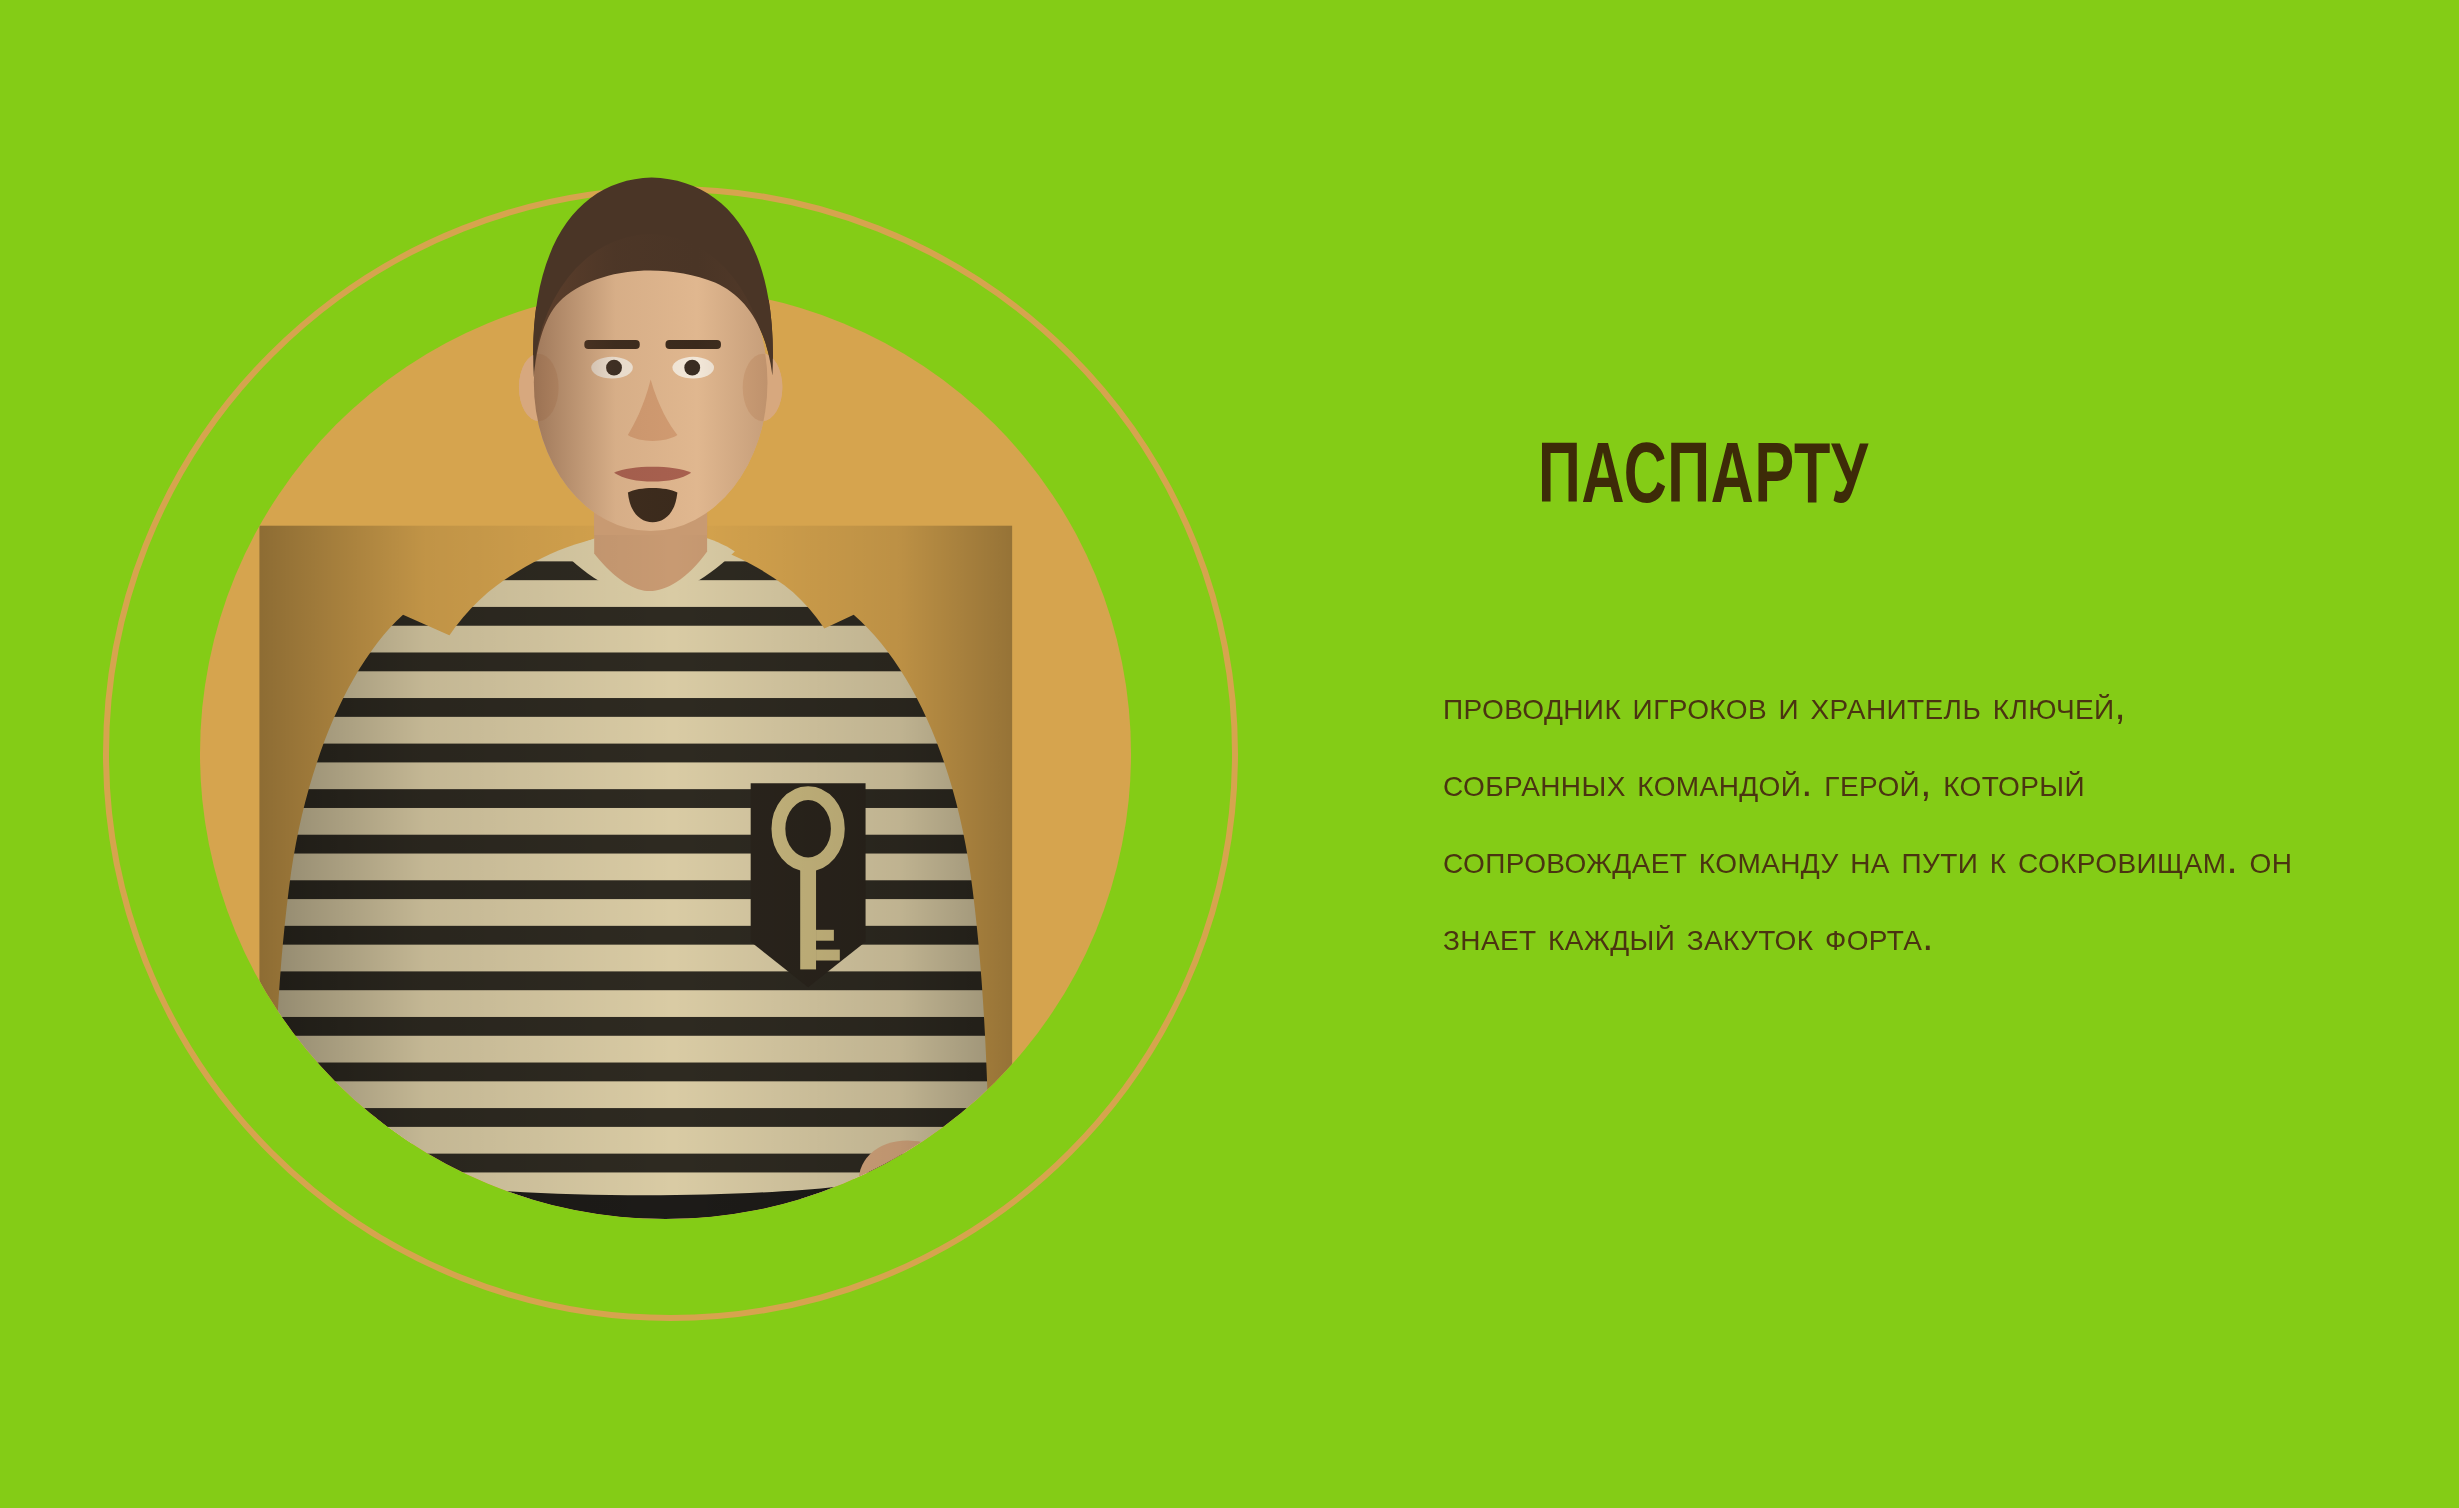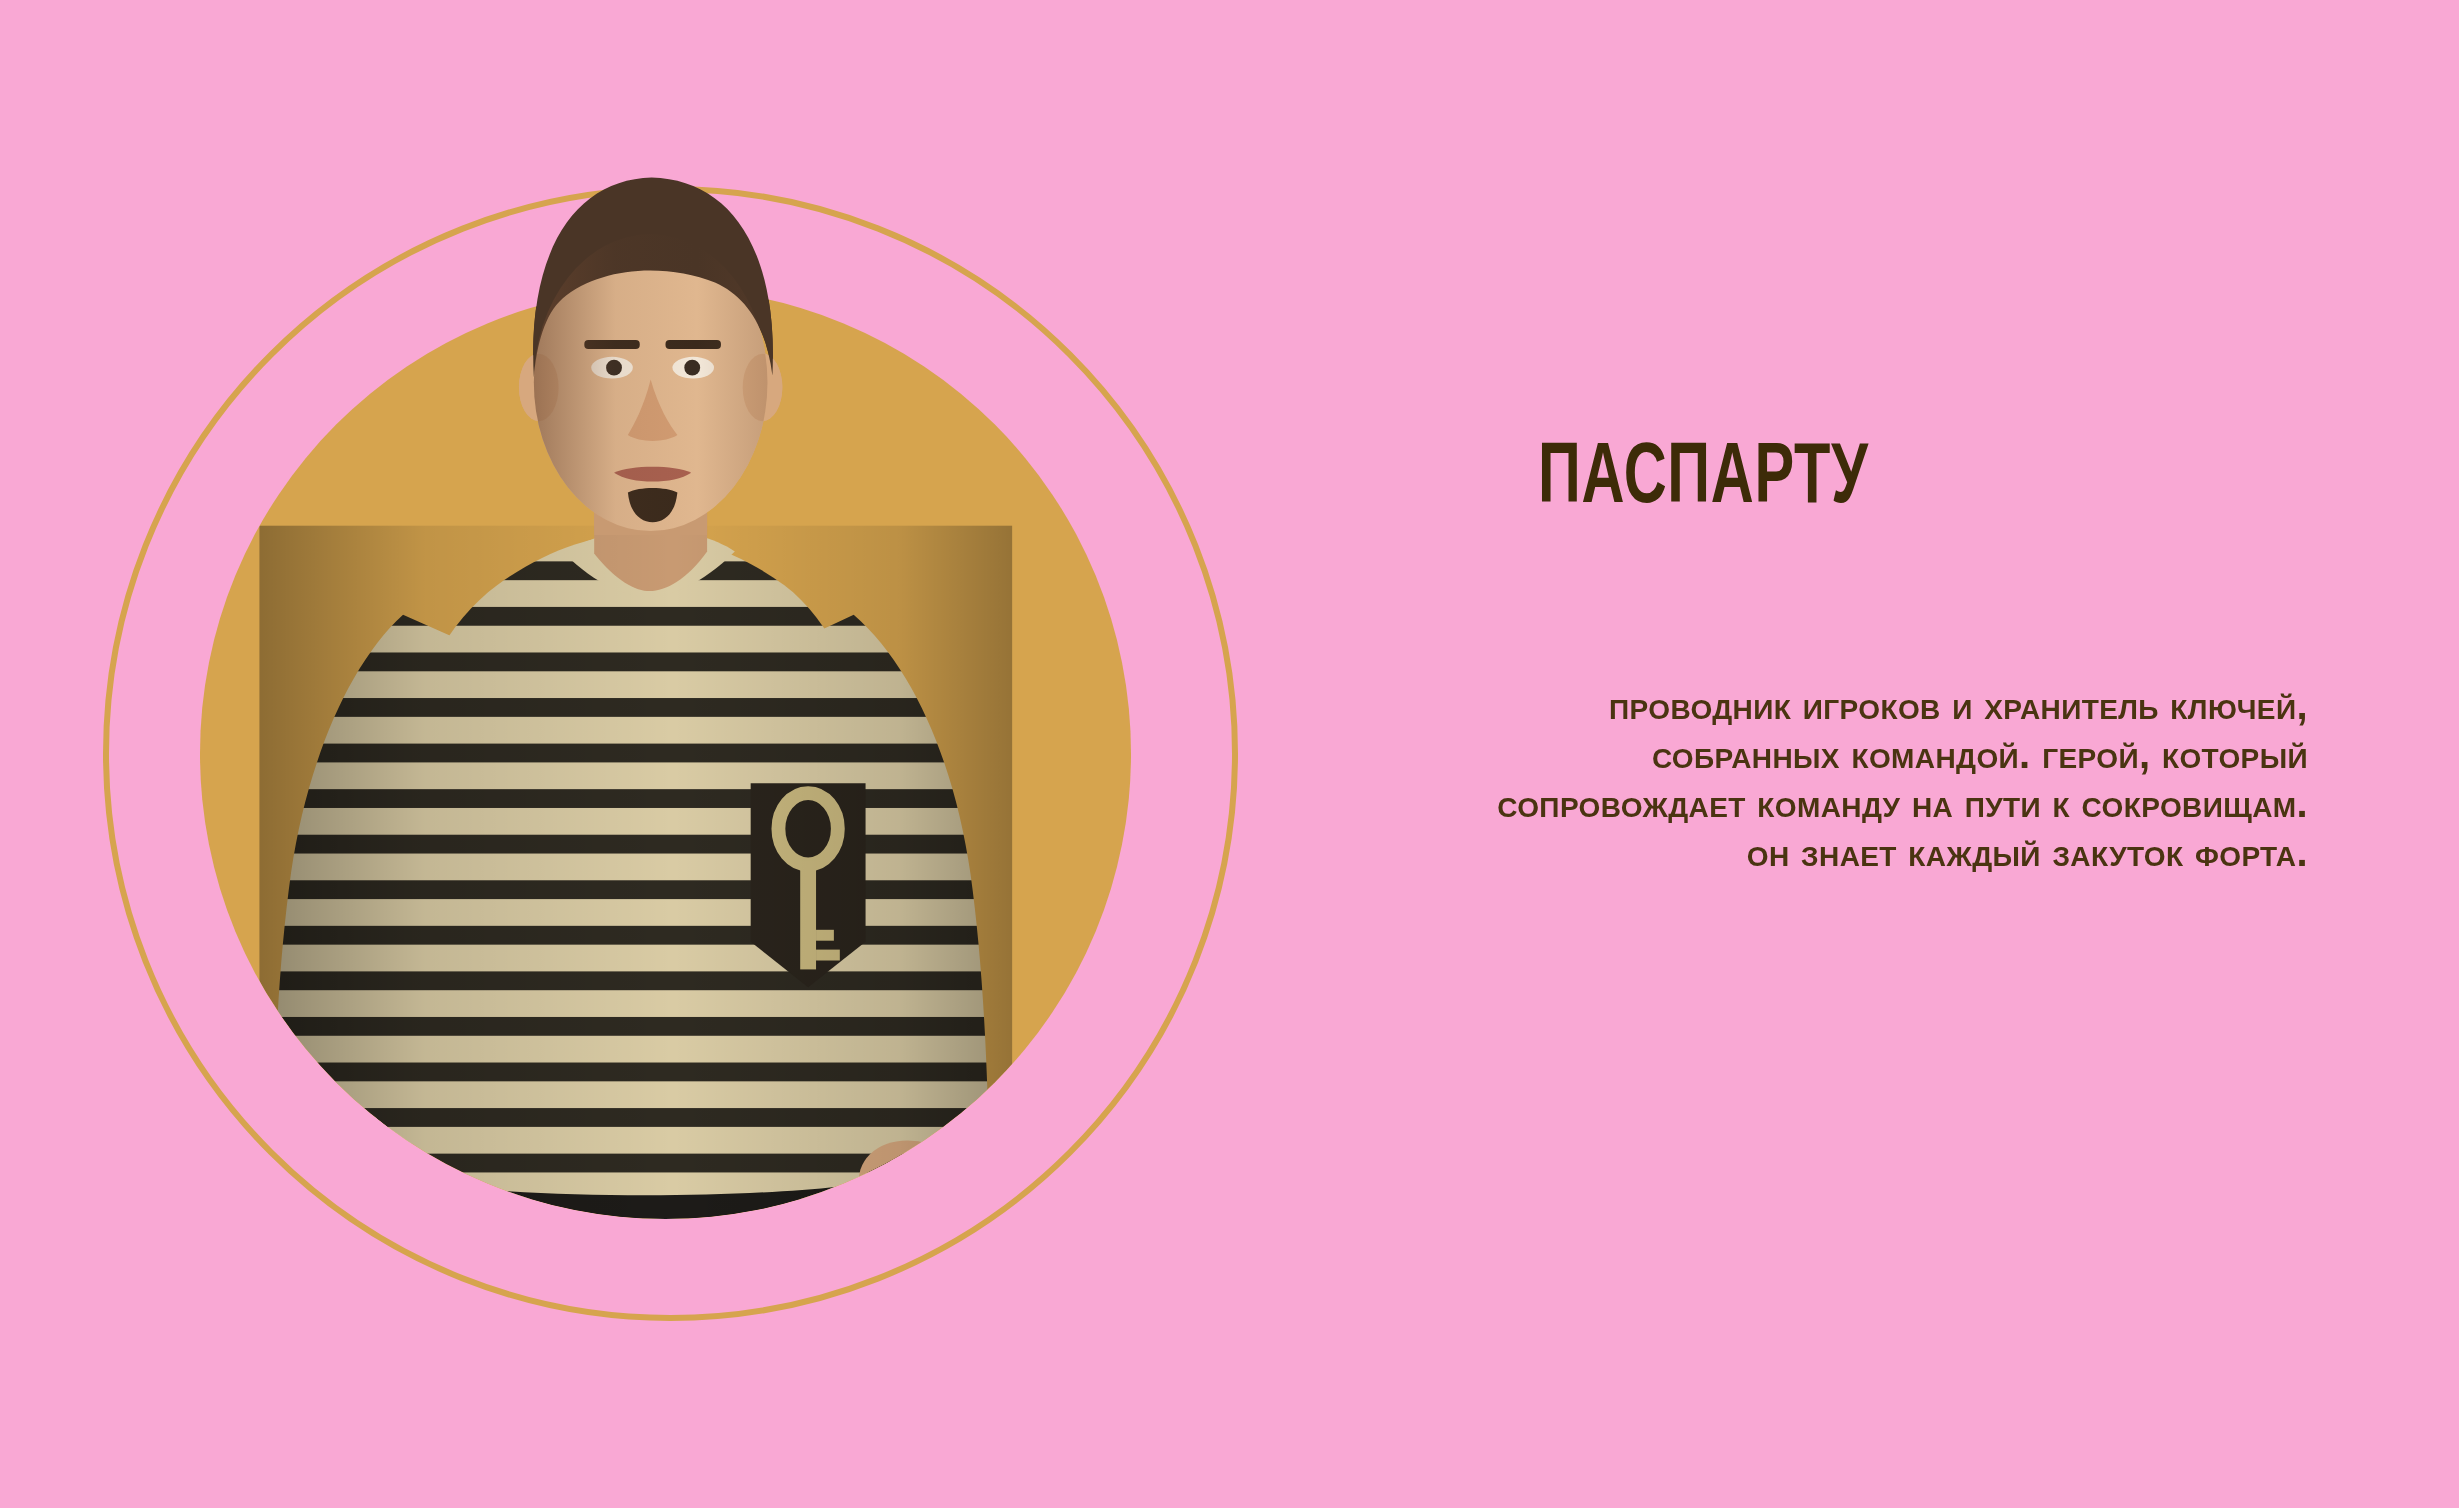--- a/index.html
+++ b/index.html
@@ -8,23 +8,22 @@
     padding: 0;
     background: #F4F3DE;
   }
   body {
     font-family: "Liberation Sans", sans-serif;
   }
   #slide {
     position: relative;
     width: 2459px;
     height: 1509px;
-    background: #f9a8d4;
+    background: #84cc16;
     overflow: hidden;
-    text-align: right;
   }
 
   
   #portrait-block {
     position: absolute;
     left: 0px;
     top: 0px;
     width: 1366px;
     height: 1509px;
   }
@@ -89,25 +88,25 @@
     color: #3D2B08;
     transform: scaleX(0.70);
     transform-origin: left top;
     white-space: nowrap;
   }
   #description {
     position: absolute;
     left: 3px;
     top: 667px;
     width: 851px;
-    margin: 14px;
+    margin: 0;
     font-family: "Liberation Sans", sans-serif;
     font-size: 40px;
-    line-height: 49px;
-    font-weight: 700;
+    line-height: 77px;
+    font-weight: 400;
     letter-spacing: 0.4px;
     color: #4A3411;
     font-variant-caps: small-caps;
     text-transform: lowercase;
   }
   
   #description::first-letter { font-size: 1em; }
 </style>
 </head>
 <body>

